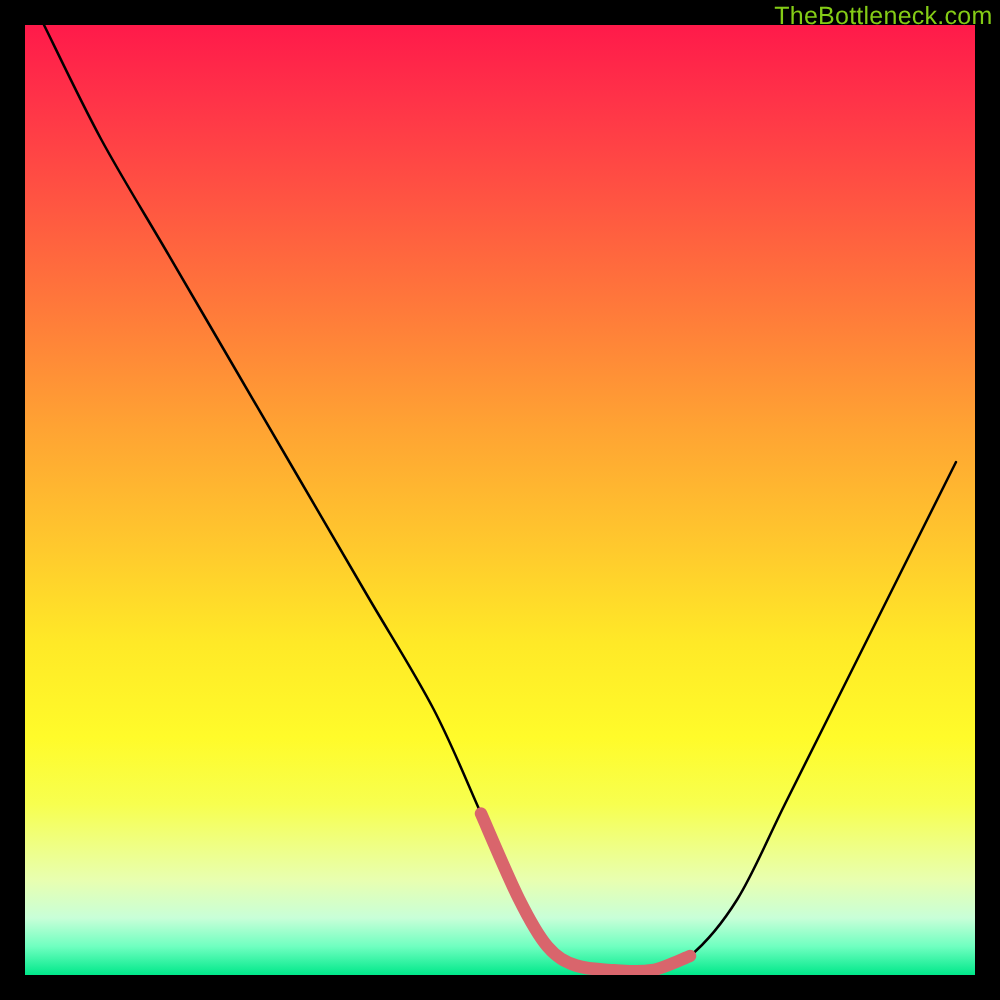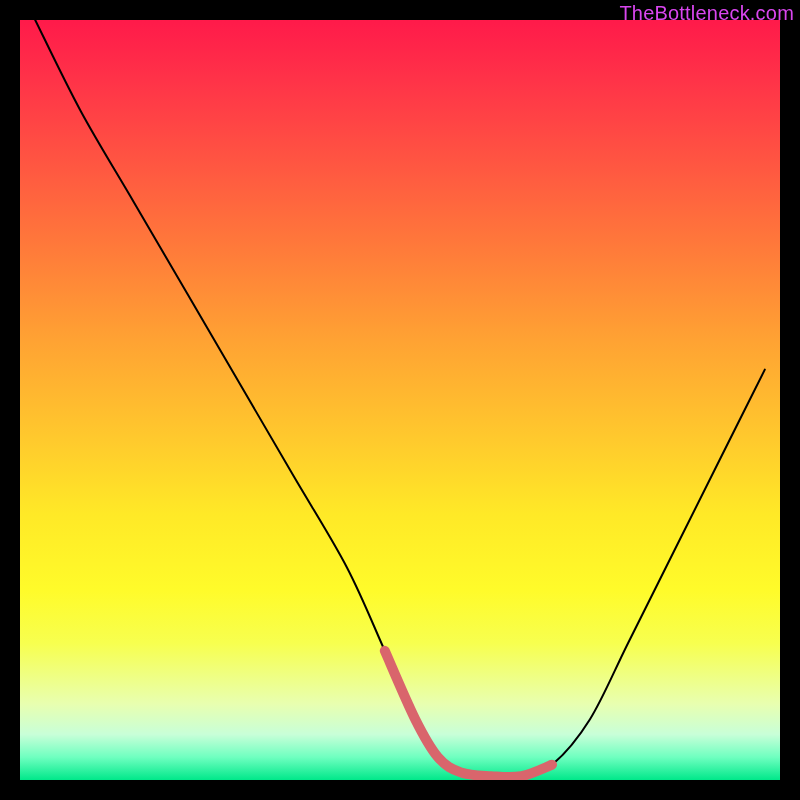--- a/index.html
+++ b/index.html
@@ -32,21 +32,21 @@
       #00e88a 100%
     );
   }
   .watermark {
     position: absolute;
     top: 2px;
     right: 6px;
     font-family: Arial, Helvetica, sans-serif;
     font-size: 20px;
     font-weight: 500;
-    color: #d946ef;
+    color: #84cc16;
     letter-spacing: 0.2px;
     z-index: 10;
   }
   .svg-layer {
     position: absolute;
     left: 0;
     top: 0;
     width: 760px;
     height: 760px;
   }

